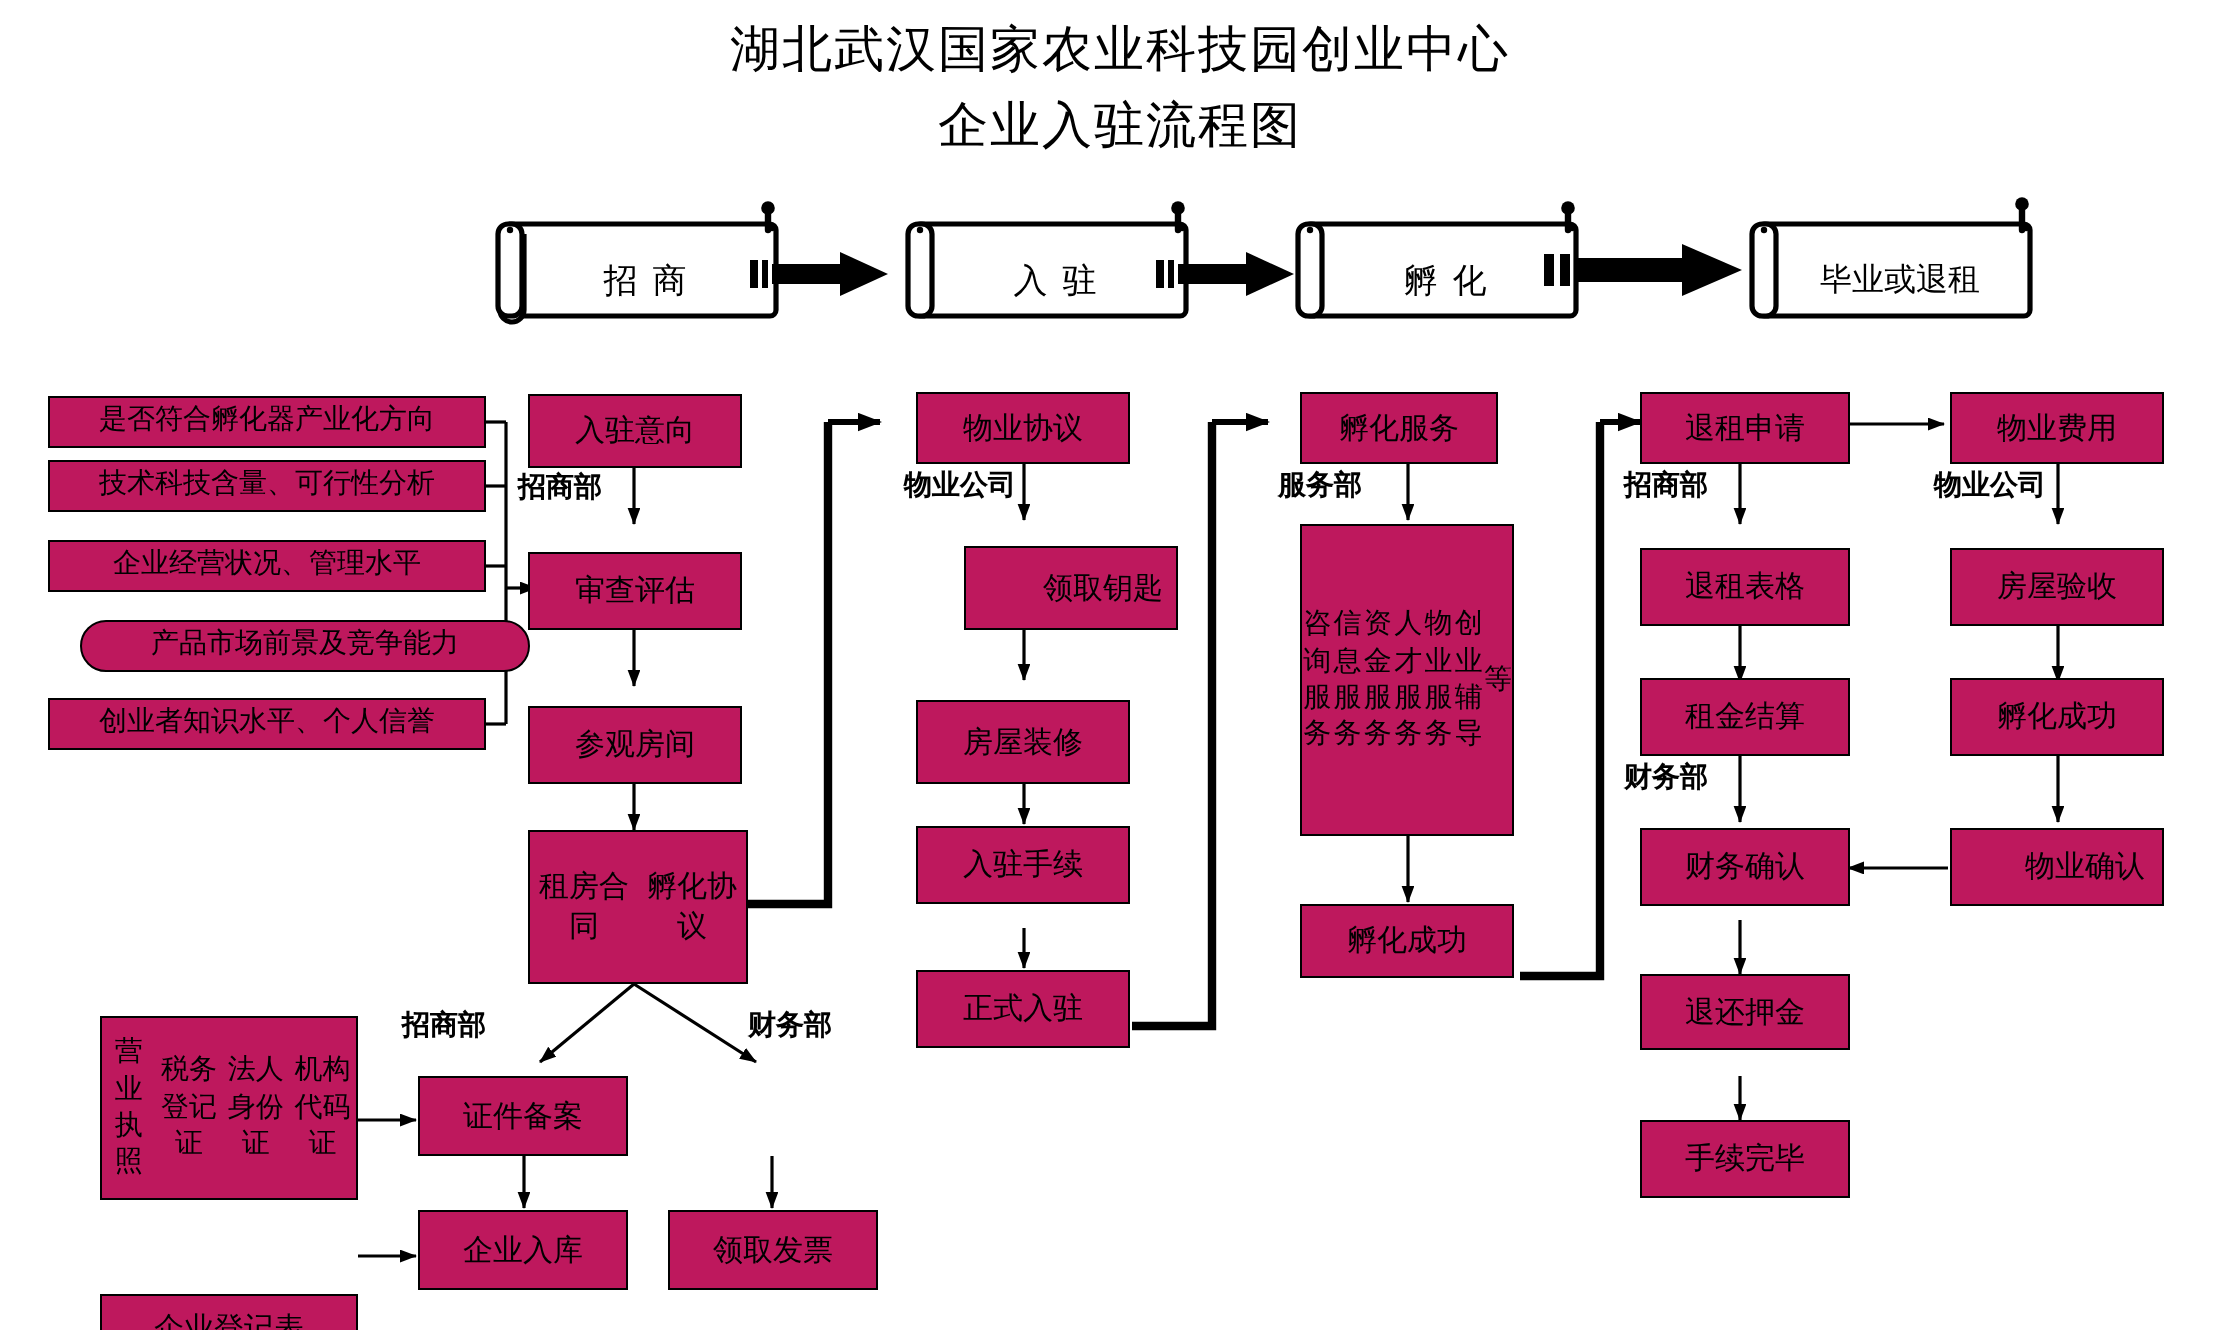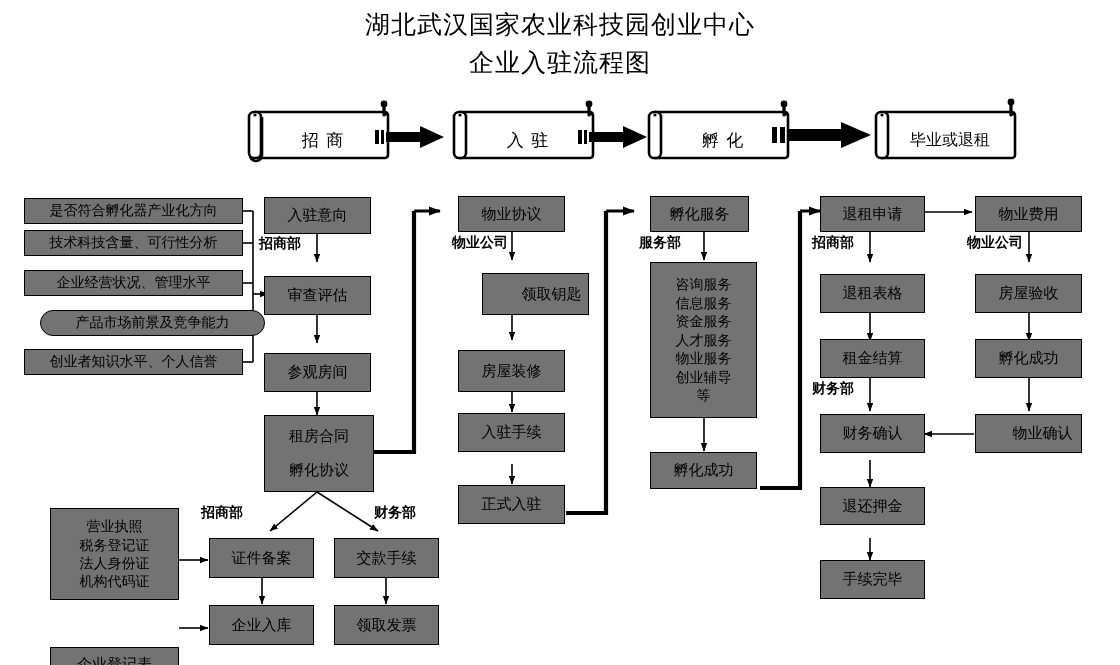--- a/index.html
+++ b/index.html
@@ -14,27 +14,27 @@
 
   
   .title{
     width:1120px;text-align:center;font-size:25px;font-weight:400;
     font-family:"DejaVu Serif","Liberation Serif",serif;
     letter-spacing:1px;white-space:nowrap;
   }
 
   
   .box{
-    border:1.6px solid #000;background:#737373;
+    border:1.6px solid #000;background:#be185d;
     display:flex;align-items:center;justify-content:center;
     text-align:center;font-size:15px;line-height:1.25;
     font-family:"DejaVu Sans","Liberation Sans",sans-serif;
   }
   .box.small{font-size:14px;}
-  .box.multiline{flex-direction:column;justify-content:center;}
+  .box.multiline{flex-direction:row;justify-content:center;}
   .box.multiline div{line-height:1.32;}
 
   
   .dept{
     font-size:14px;font-weight:bold;white-space:nowrap;
     font-family:"DejaVu Sans","Liberation Sans",sans-serif;
   }
 
   
   .banner{width:148px;height:56px;}
@@ -276,16 +276,15 @@
     <div>营业执照</div>
     <div>税务登记证</div>
     <div>法人身份证</div>
     <div>机构代码证</div>
   </div>
   <div class="t box" style="left:50px;top:611px;width:129px;height:34px;margin-top:36px;">企业登记表</div>
 
   <div class="t box" style="left:209px;top:538px;width:105px;height:40px;">证件备案</div>
   <div class="t box" style="left:209px;top:605px;width:105px;height:40px;">企业入库</div>
 
-  <div class="t box" style="left:334px;top:538px;width:105px;height:40px;">交款手续</div>
   <div class="t box" style="left:334px;top:605px;width:105px;height:40px;">领取发票</div>
 
 </div>
 
 </body></html>

